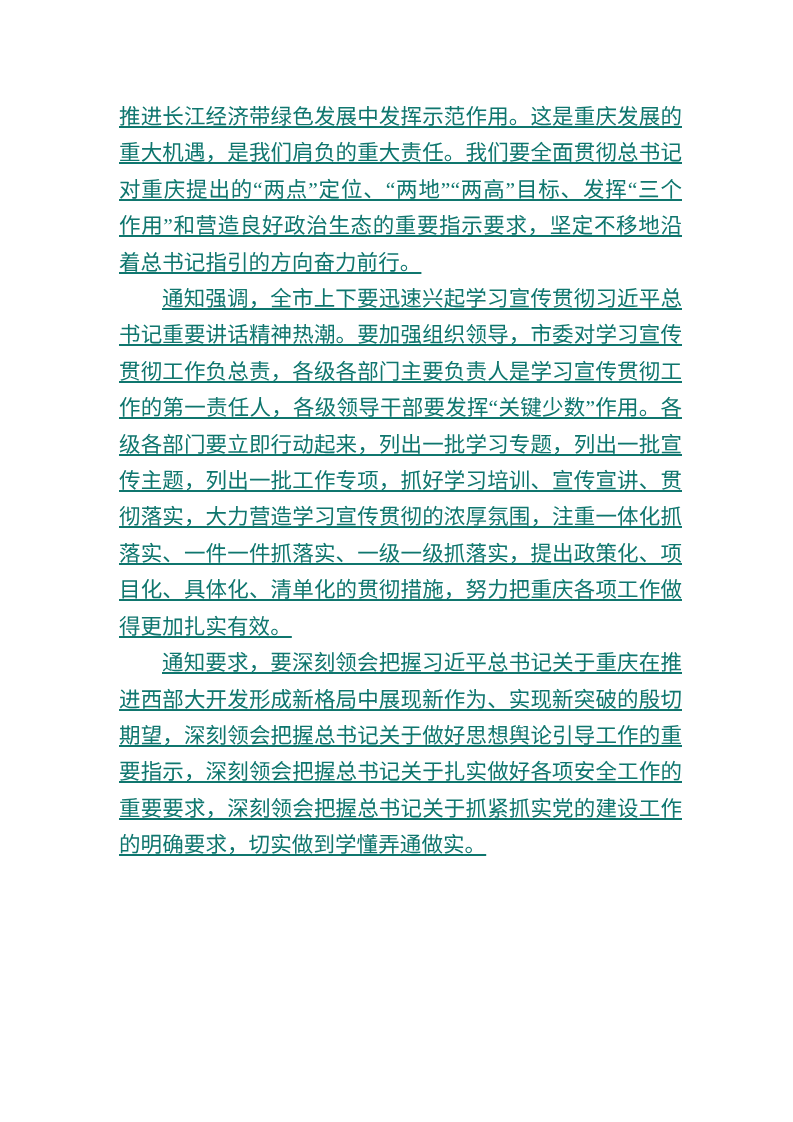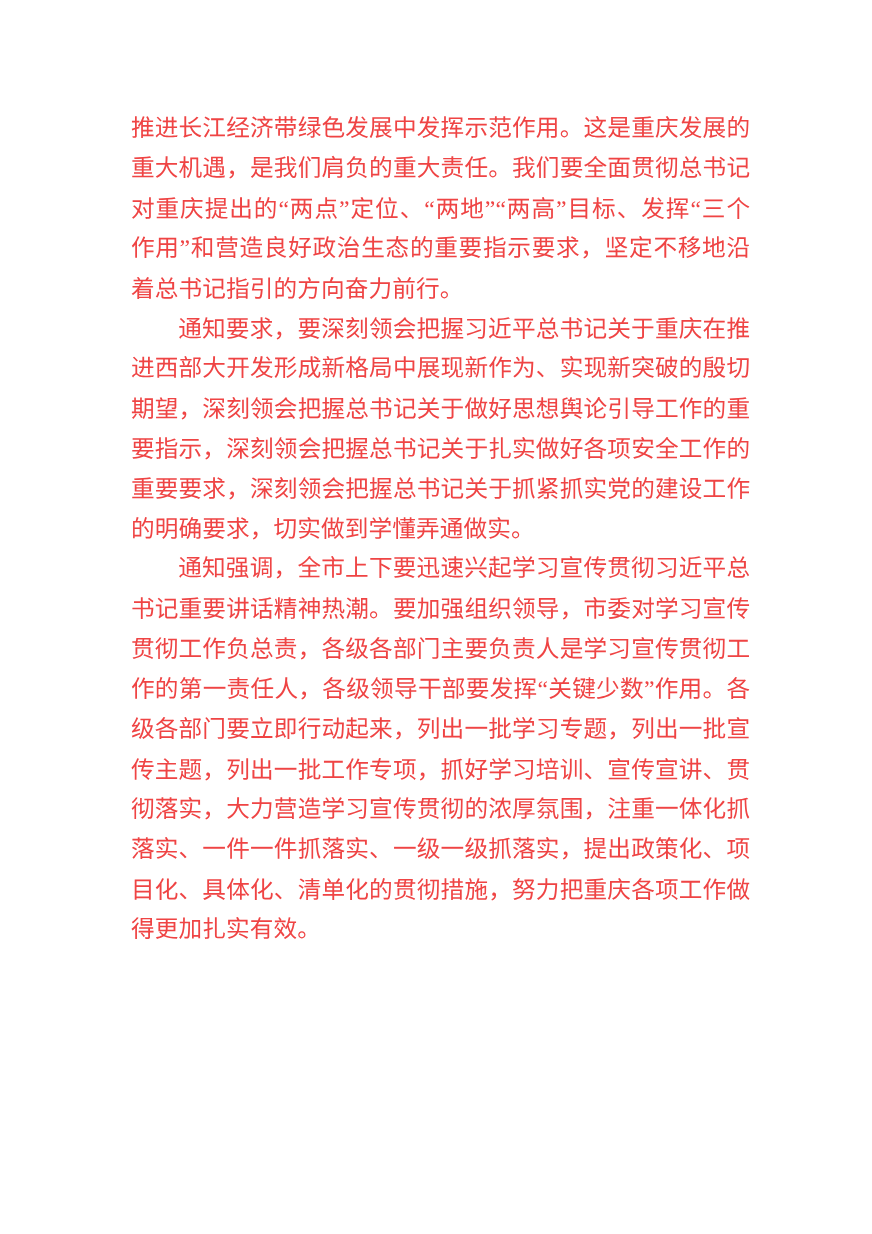--- a/index.html
+++ b/index.html
@@ -19,32 +19,33 @@
     left: 119px;
     top: 99px;
     width: 563px;
   }
   .para {
     margin: 0;
     padding: 0;
     font-family: "Liberation Serif", "DejaVu Serif", serif;
     font-size: 21.5px;
     line-height: 36.4px;
-    color: #ef4444;
+    color: #0f766e;
     text-align: justify;
     text-justify: inter-ideograph;
     word-break: break-all;
     letter-spacing: 0.1px;
+    text-decoration: underline;
   }
   .para.indent {
     text-indent: 43px; 
   }
 </style>
 </head>
 <body>
 
 <div class="page">
   <div class="text-block">
     <p class="para">推进长江经济带绿色发展中发挥示范作用。这是重庆发展的重大机遇，是我们肩负的重大责任。我们要全面贯彻总书记对重庆提出的“两点”定位、“两地”“两高”目标、发挥“三个作用”和营造良好政治生态的重要指示要求，坚定不移地沿着总书记指引的方向奋力前行。</p>
+    <p class="para indent">通知强调，全市上下要迅速兴起学习宣传贯彻习近平总书记重要讲话精神热潮。要加强组织领导，市委对学习宣传贯彻工作负总责，各级各部门主要负责人是学习宣传贯彻工作的第一责任人，各级领导干部要发挥“关键少数”作用。各级各部门要立即行动起来，列出一批学习专题，列出一批宣传主题，列出一批工作专项，抓好学习培训、宣传宣讲、贯彻落实，大力营造学习宣传贯彻的浓厚氛围，注重一体化抓落实、一件一件抓落实、一级一级抓落实，提出政策化、项目化、具体化、清单化的贯彻措施，努力把重庆各项工作做得更加扎实有效。</p>
     <p class="para indent">通知要求，要深刻领会把握习近平总书记关于重庆在推进西部大开发形成新格局中展现新作为、实现新突破的殷切期望，深刻领会把握总书记关于做好思想舆论引导工作的重要指示，深刻领会把握总书记关于扎实做好各项安全工作的重要要求，深刻领会把握总书记关于抓紧抓实党的建设工作的明确要求，切实做到学懂弄通做实。</p>
-    <p class="para indent">通知强调，全市上下要迅速兴起学习宣传贯彻习近平总书记重要讲话精神热潮。要加强组织领导，市委对学习宣传贯彻工作负总责，各级各部门主要负责人是学习宣传贯彻工作的第一责任人，各级领导干部要发挥“关键少数”作用。各级各部门要立即行动起来，列出一批学习专题，列出一批宣传主题，列出一批工作专项，抓好学习培训、宣传宣讲、贯彻落实，大力营造学习宣传贯彻的浓厚氛围，注重一体化抓落实、一件一件抓落实、一级一级抓落实，提出政策化、项目化、具体化、清单化的贯彻措施，努力把重庆各项工作做得更加扎实有效。</p>
   </div>
 </div>
 
 </body></html>

